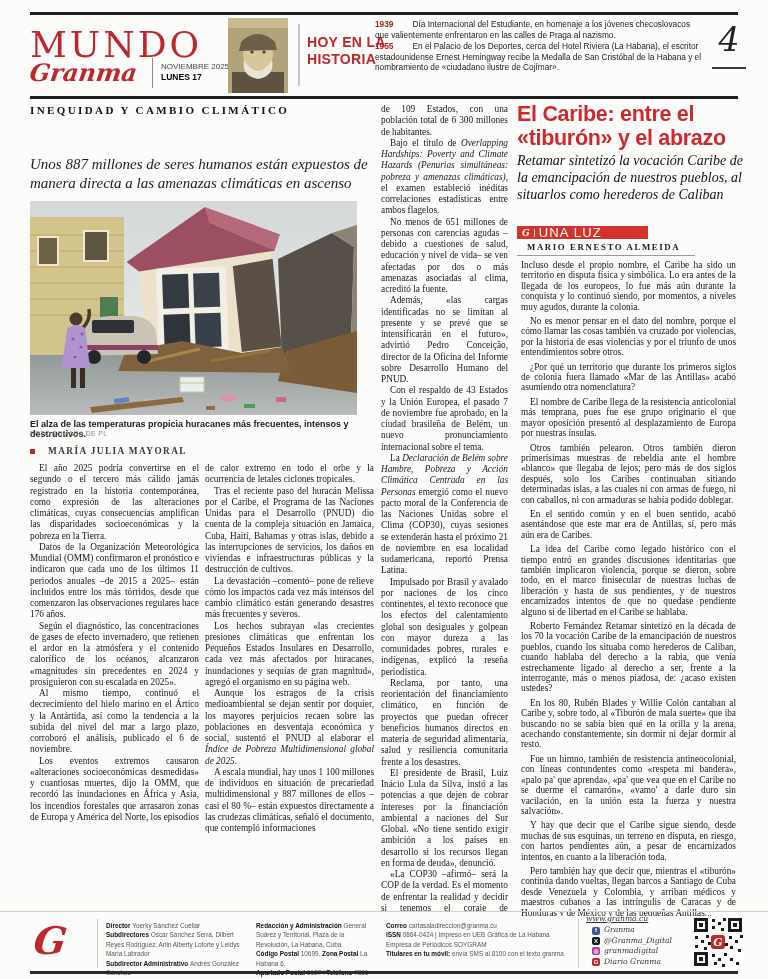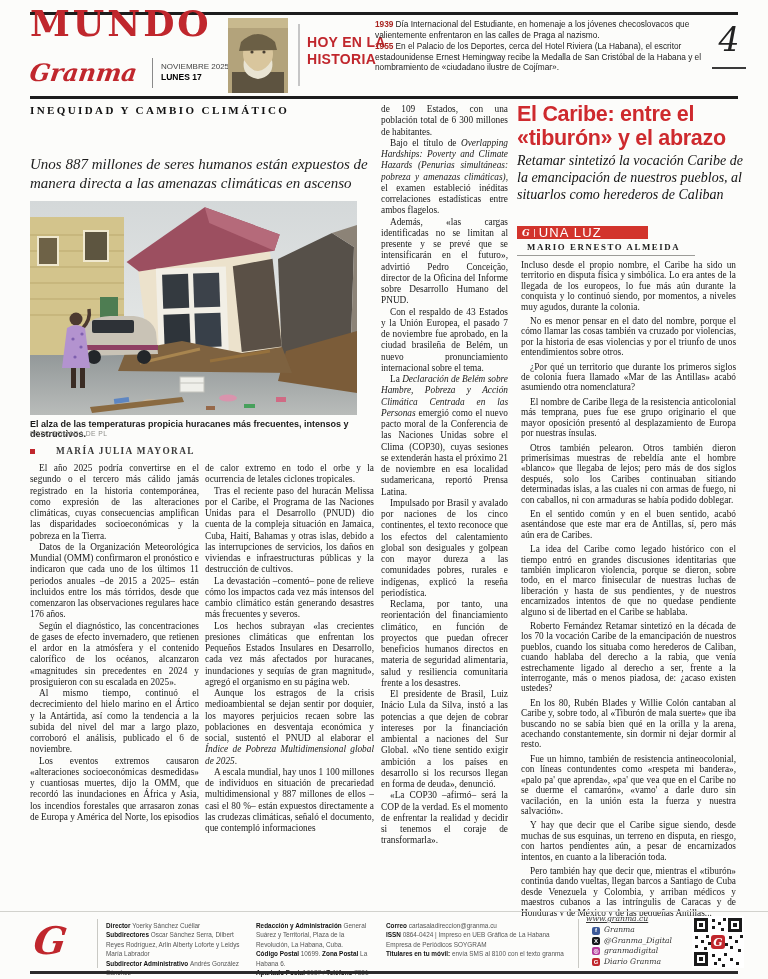--- a/index.html
+++ b/index.html
@@ -1,54 +1,54 @@
 <!DOCTYPE html>
 <html lang="es"><head>
 <meta charset="utf-8">
 <style>
   html,body{margin:0;padding:0;background:#ffffff}
   .page{position:relative;width:768px;height:979px;background:#fcfcfa;overflow:hidden;
         font-family:"Liberation Serif",serif;color:#1a1a1a;}
 
   
   .top-rule{position:absolute;left:30px;top:12px;width:708px;height:3px;background:#1d1d1d}
-  .section-title{position:absolute;left:30px;top:4px;font-family:"DejaVu Serif",serif;
-        font-weight:bold;font-size:36px;line-height:38px;color:#c0272d;letter-spacing:3px}
+  .section-title{position:absolute;left:30px;top:26px;font-family:"DejaVu Serif",serif;
+        font-weight:normal;font-size:36px;line-height:38px;color:#c0272d;letter-spacing:3px}
   .granma-logo{position:absolute;left:30px;top:58px;font-family:"DejaVu Serif",serif;
         font-style:italic;font-weight:bold;font-size:24px;color:#c0272d;transform:skewX(-8deg)}
   .mh-div{position:absolute;left:152px;top:58px;width:1px;height:30px;background:#8a8a8a}
   .mh-date{position:absolute;left:161px;top:61px;font-family:"Liberation Sans",sans-serif;
         font-size:8px;line-height:11px;color:#444}
   .mh-date .d2{font-weight:bold;font-size:8.5px;color:#000}
   .portrait{position:absolute;left:228px;top:18px;width:60px;height:75px;overflow:hidden}
   .hist-div{position:absolute;left:298px;top:24px;width:2px;height:62px;background:#c6c6c6}
   .hist-label{position:absolute;left:307px;top:34px;font-family:"Liberation Sans",sans-serif;
         font-weight:bold;font-size:14px;line-height:17px;color:#c0272d;letter-spacing:.3px}
   .hist-items{position:absolute;left:375px;top:19px;width:330px;
         font-family:"Liberation Sans",sans-serif;font-size:8.3px;line-height:10.6px;color:#222}
   .hist-item{margin-bottom:1px}
-  .hist-item b{color:#a82420;margin-right:2px}
+  .hist-item b{color:#a82420;margin-right:19px}
   .page-num{position:absolute;left:712px;top:20px;width:34px;height:47px;text-align:center;
         font-family:"DejaVu Serif",serif;font-style:italic;font-size:33px;color:#222;
         border-bottom:2px solid #3a3a3a}
   .header-rule{position:absolute;left:30px;top:96px;width:708px;height:3px;background:#1d1d1d}
 
   
   .kicker{position:absolute;left:30px;top:104px;font-weight:bold;font-size:11px;
         letter-spacing:2.4px;color:#111}
   .headline{position:absolute;left:28px;top:114px;margin:0;font-family:"Liberation Sans",sans-serif;
         font-weight:bold;font-size:31px;line-height:34px;color:#ce2a2e;letter-spacing:-.5px}
   .deck{position:absolute;left:30px;top:155px;width:352px;margin:0;font-style:italic;
         font-size:15px;line-height:19px;color:#1d1d1d}
   .photo{position:absolute;left:30px;top:201px;width:327px;height:214px;margin:0;background:#c9c9c5}
   .caption{position:absolute;left:30px;top:419px;width:327px;font-family:"Liberation Sans",sans-serif;
         font-weight:bold;font-size:9px;line-height:10px;color:#1a1a1a}
   .credit{position:absolute;left:30px;top:430px;font-family:"Liberation Sans",sans-serif;
         font-size:6.8px;letter-spacing:.4px;color:#8d8d88}
-  .byline{position:absolute;left:30px;top:446px;display:flex;align-items:center;gap:21px;
+  .byline{position:absolute;left:30px;top:446px;display:flex;align-items:center;gap:13px;
         font-weight:bold;font-size:9.3px;letter-spacing:1.4px;color:#3a3a3a}
   .byline-sq{width:5px;height:5px;background:#c0272d;display:inline-block}
   .col{position:absolute;font-size:9.3px;line-height:11.25px;text-align:justify;overflow:hidden;color:#191919}
   .col p{margin:0;text-indent:9px}
   .continues p:first-child{text-indent:0}
   .col1{left:30px;top:463px;width:169px;height:449px}
   .col2{left:205px;top:463px;width:169px;height:449px}
   .col3{left:381px;top:104px;width:127px;height:808px}
 
   
@@ -231,20 +231,21 @@
       <p><span>de calor extremo en todo el orbe y la ocurrencia de letales ciclones tropicales.</span></p>
       <p><span>Tras el reciente paso del huracán Melissa por el Caribe, el Programa de las Naciones Unidas para el Desarrollo (PNUD) dio cuenta de la compleja situación en Jamaica, Cuba, Haití, Bahamas y otras islas, debido a las interrupciones de servicios, los daños en viviendas e infraestructuras públicas y la destrucción de cultivos.</span></p>
       <p><span>La devastación –comentó– pone de relieve cómo los impactos cada vez más intensos del cambio climático están generando desastres más frecuentes y severos.</span></p>
       <p><span>Los hechos subrayan «las crecientes presiones climáticas que enfrentan los Pequeños Estados Insulares en Desarrollo, cada vez más afectados por huracanes, inundaciones y sequías de gran magnitud», agregó el organismo en su página web.</span></p>
       <p><span>Aunque los estragos de la crisis medioambiental se dejan sentir por doquier, los mayores perjuicios recaen sobre las poblaciones en desventaja económica y social, sustentó el PNUD al elaborar el </span><i>Índice de Pobreza Multidimensional global de 2025</i><span>.</span></p>
       <p><span>A escala mundial, hay unos 1 100 millones de individuos en situación de precariedad multidimensional y 887 millones de ellos –casi el 80 %– están expuestos directamente a las crudezas climáticas, señaló el documento, que contempló informaciones</span></p>
     </div>
   <div class="col col3 continues">
       <p><span>de 109 Estados, con una población total de 6 300 millones de habitantes.</span></p>
       <p><span>Bajo el título de </span><i>Overlapping Hardships: Poverty and Climate Hazards (Penurias simultáneas: pobreza y amenazas climáticas)</i><span>, el examen estableció inéditas correlaciones estadísticas entre ambos flagelos.</span></p>
+      <p><span>No menos de 651 millones de personas con carencias agudas –debido a cuestiones de salud, educación y nivel de vida– se ven afectadas por dos o más amenazas asociadas al clima, acreditó la fuente.</span></p>
       <p><span>Además, «las cargas identificadas no se limitan al presente y se prevé que se intensificarán en el futuro», advirtió Pedro Conceição, director de la Oficina del Informe sobre Desarrollo Humano del PNUD.</span></p>
       <p><span>Con el respaldo de 43 Estados y la Unión Europea, el pasado 7 de noviembre fue aprobado, en la ciudad brasileña de Belém, un nuevo pronunciamiento internacional sobre el tema.</span></p>
       <p><span>La </span><i>Declaración de Belém sobre Hambre, Pobreza y Acción Climática Centrada en las Personas</i><span> emergió como el nuevo pacto moral de la Conferencia de las Naciones Unidas sobre el Clima (COP30), cuyas sesiones se extenderán hasta el próximo 21 de noviembre en esa localidad sudamericana, reportó Prensa Latina.</span></p>
       <p><span>Impulsado por Brasil y avalado por naciones de los cinco continentes, el texto reconoce que los efectos del calentamiento global son desiguales y golpean con mayor dureza a las comunidades pobres, rurales e indígenas, explicó la reseña periodística.</span></p>
       <p><span>Reclama, por tanto, una reorientación del financiamiento climático, en función de proyectos que puedan ofrecer beneficios humanos directos en materia de seguridad alimentaria, salud y resiliencia comunitaria frente a los desastres.</span></p>
       <p><span>El presidente de Brasil, Luiz Inácio Lula da Silva, instó a las potencias a que dejen de cobrar intereses por la financiación ambiental a naciones del Sur Global. «No tiene sentido exigir ambición a los países en desarrollo si los recursos llegan en forma de deuda», denunció.</span></p>
       <p><span>«La COP30 –afirmó– será la COP de la verdad. Es el momento de enfrentar la realidad y decidir si tenemos el coraje de transformarla».</span></p>
     </div>
 
   <h2 class="side-title">El Caribe: entre el «tiburón» y el abrazo</h2>

